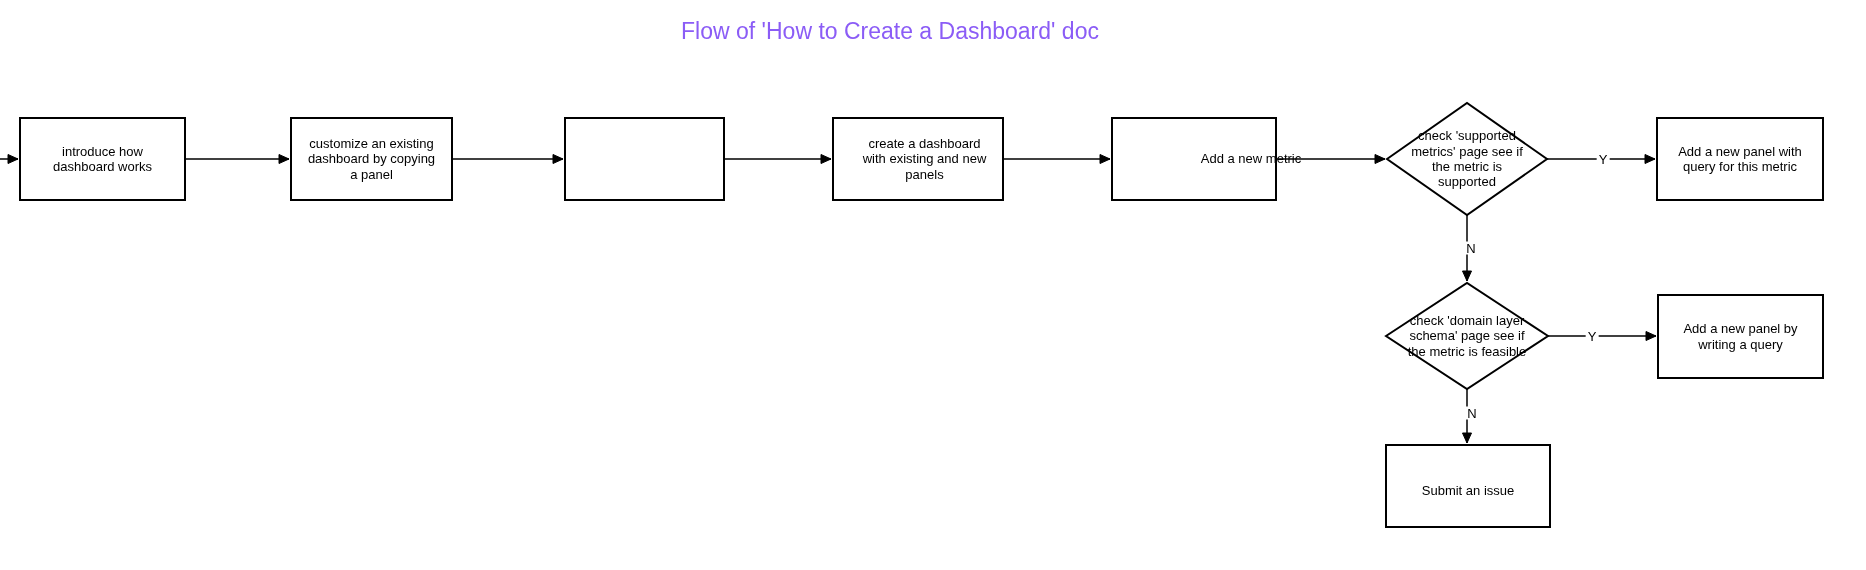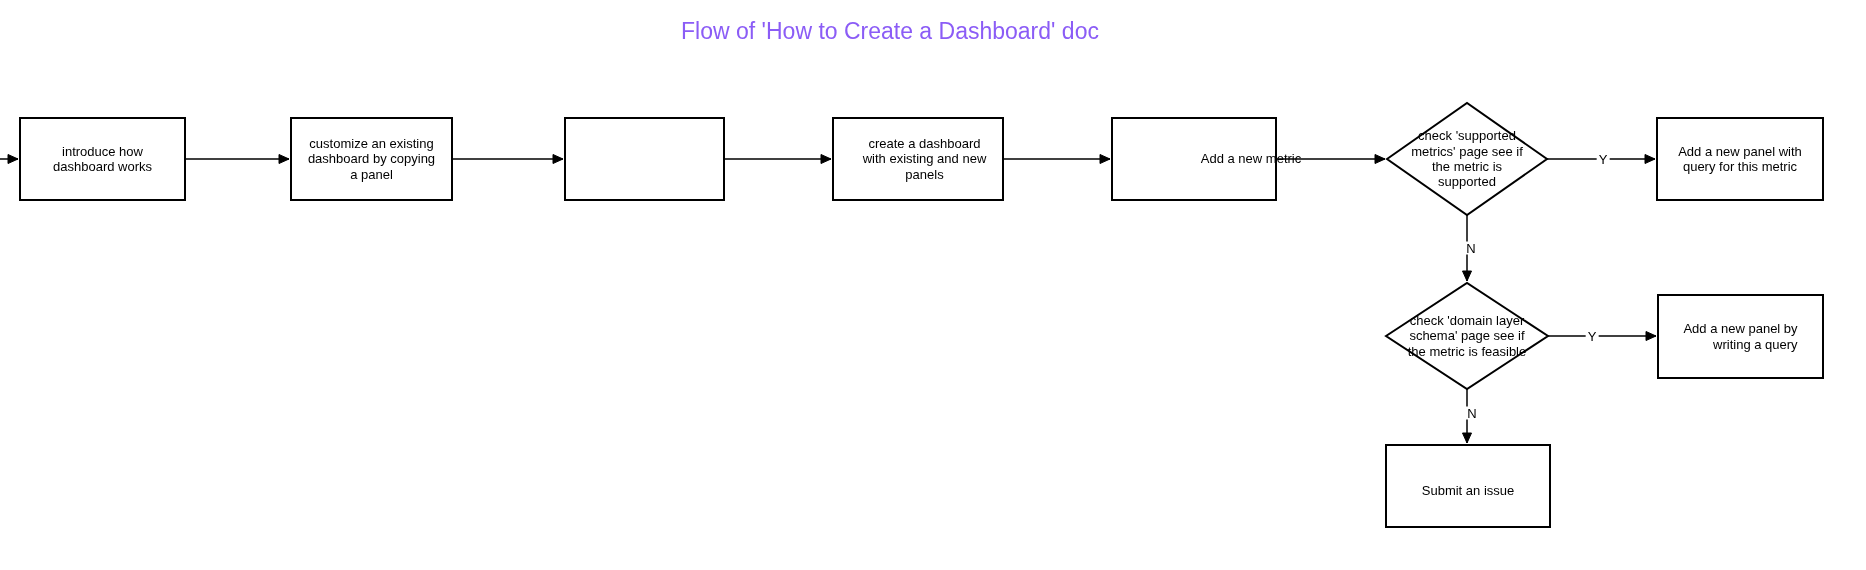--- a/index.html
+++ b/index.html
@@ -99,21 +99,21 @@
   <div class="node-label" style="left:1153px; top:118px; width:196px; height:82px;">Add a new metric</div>
   <div class="node-label" style="left:1392px; top:118px; width:150px; height:82px;">check 'supported
 metrics' page see if
 the metric is
 supported</div>
   <div class="node-label" style="left:1657px; top:118px; width:166px; height:82px;border-radius:26px;">Add a new panel with
 query for this metric</div>
   <div class="node-label" style="left:1391px; top:293px; width:152px; height:86px;">check 'domain layer
 schema' page see if
 the metric is feasible</div>
-  <div class="node-label" style="left:1658px; top:295px; width:165px; height:83px;text-align:right;">Add a new panel by
+  <div class="node-label" style="left:1658px; top:295px; width:165px; height:83px;">Add a new panel by
 writing a query</div>
   <div class="node-label" style="left:1386px; top:445px; width:164px; height:92px;">Submit an issue</div>
 
   <span class="edge-label" style="left:1603px; top:159px;">Y</span>
   <span class="edge-label" style="left:1471px; top:248px;">N</span>
   <span class="edge-label" style="left:1592px; top:336px;">Y</span>
   <span class="edge-label" style="left:1472px; top:413px;">N</span>
 
 </div>
 

